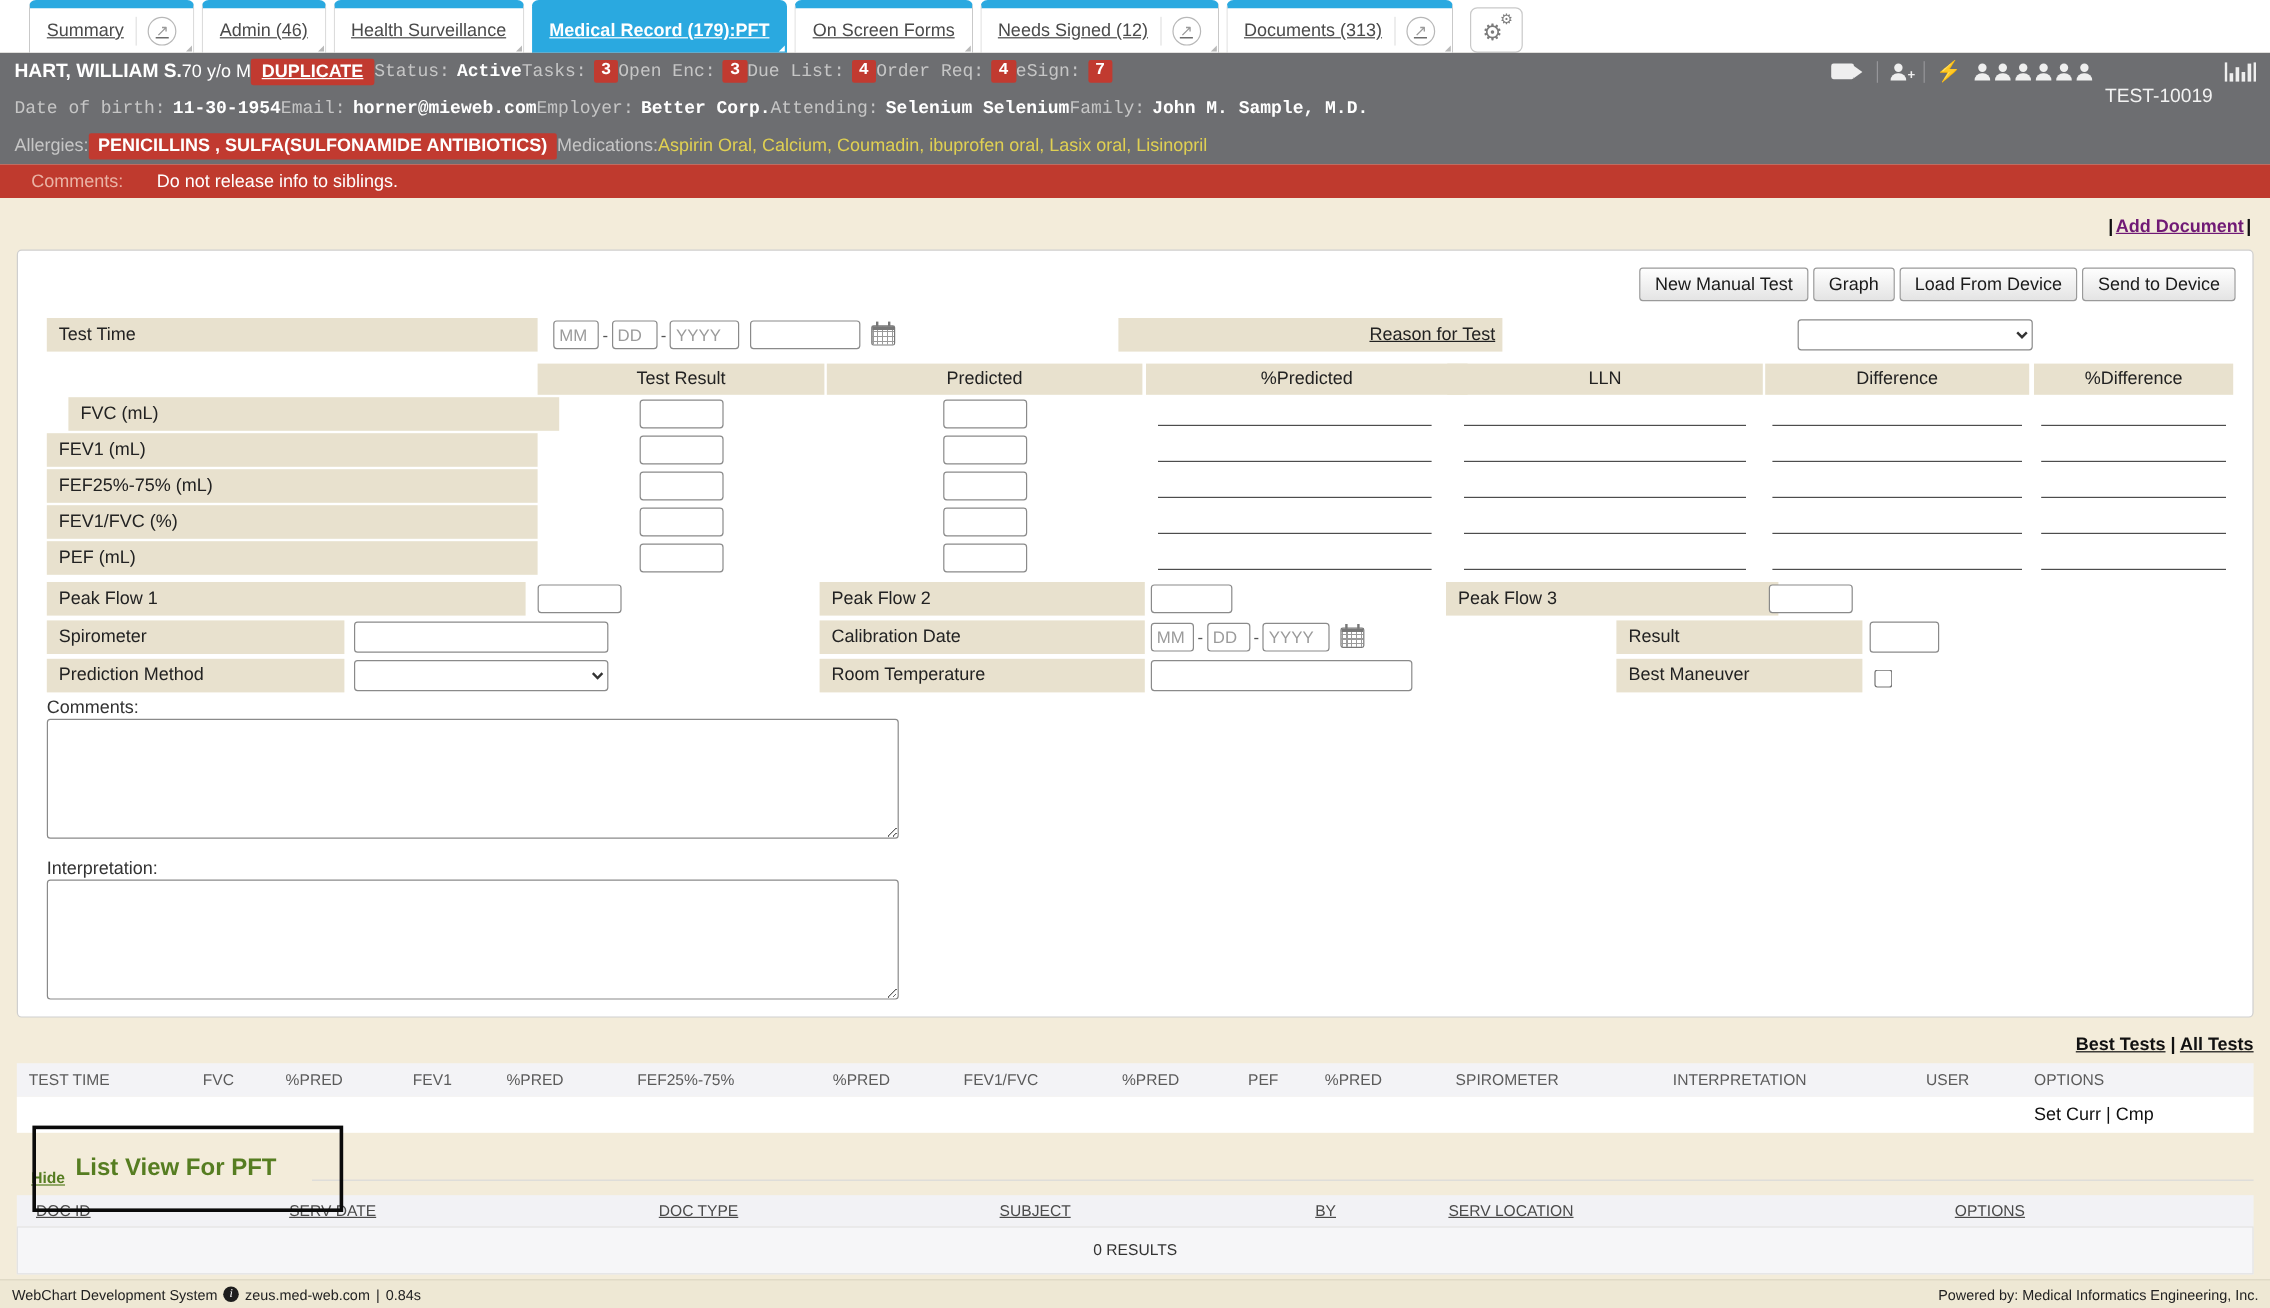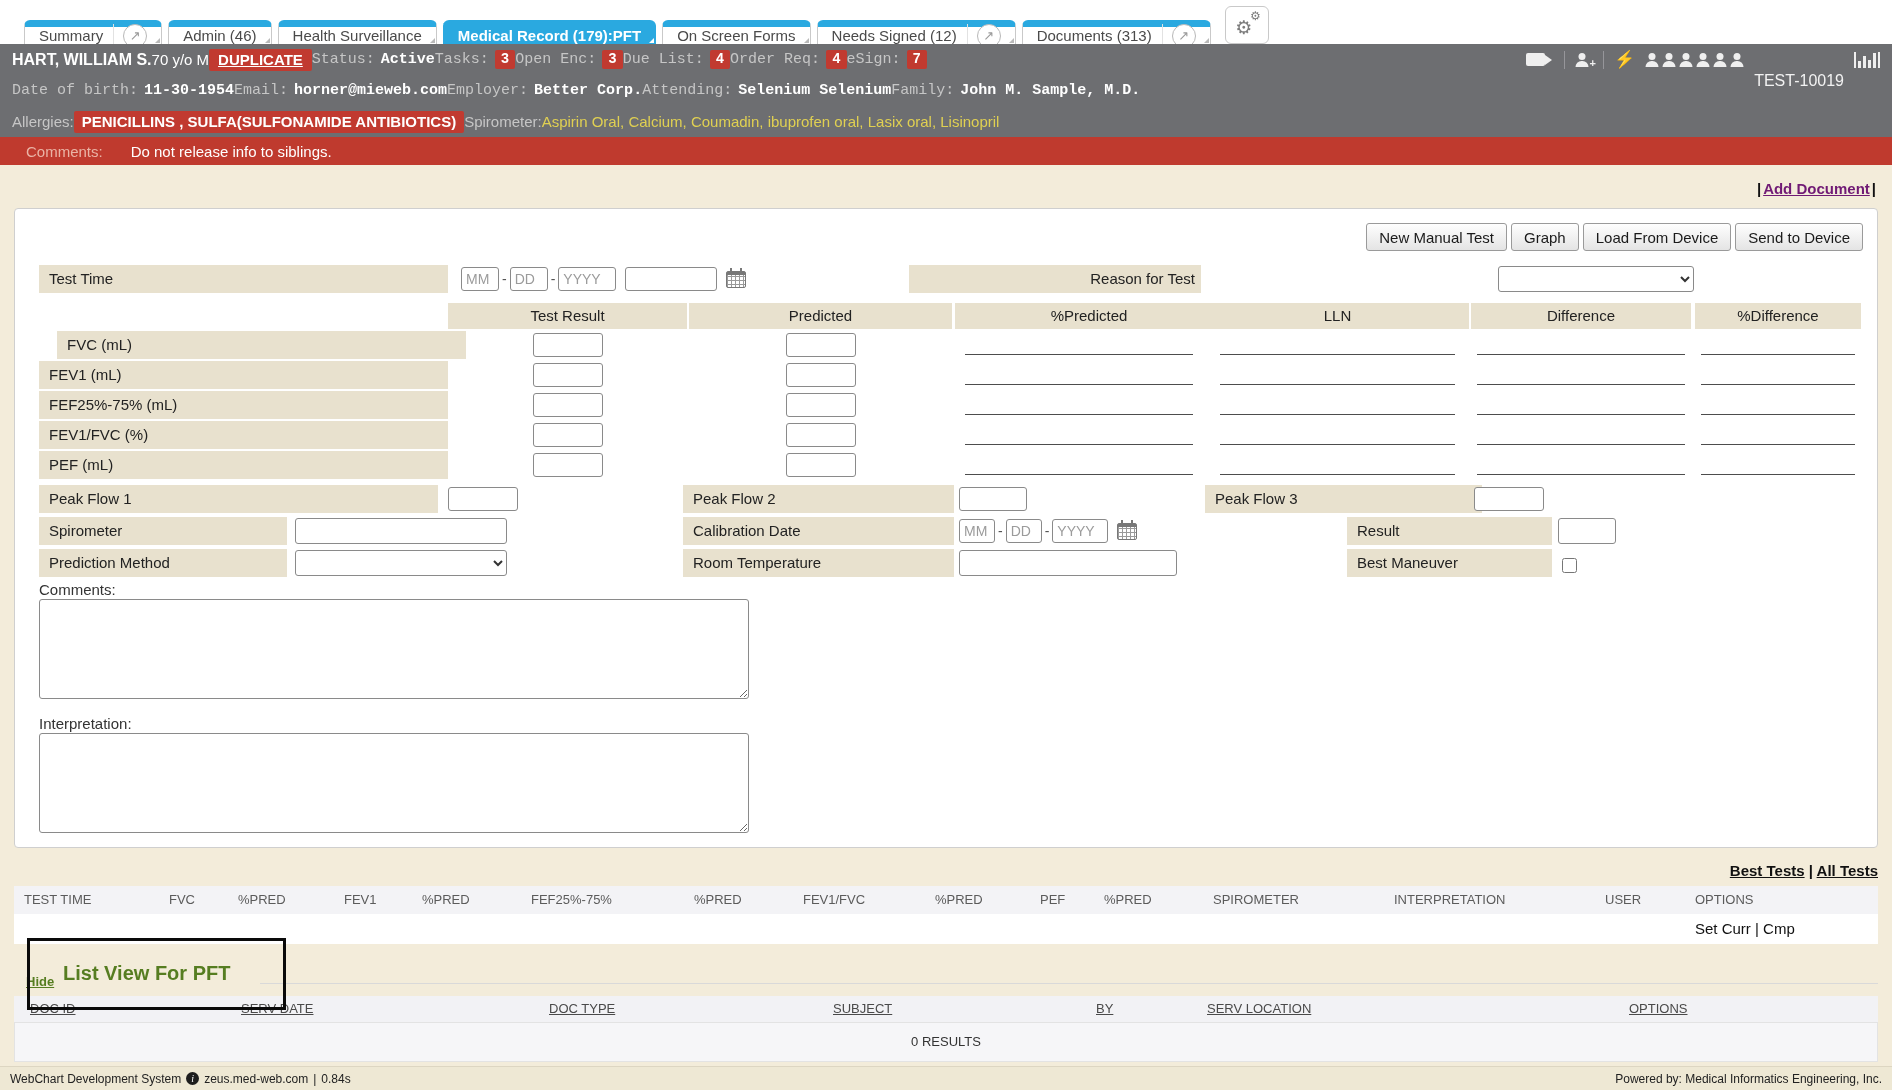--- a/index.html
+++ b/index.html
@@ -1,23 +1,23 @@
 <!DOCTYPE html>
 <html><head>
 <meta charset="utf-8">
 <style>
   html,body{margin:0;padding:0;background:#d8d8d8;}
   #screen{position:relative;width:1892px;height:1090px;background:#f3ecda;overflow:hidden;
     font-family:"Liberation Sans",sans-serif;-webkit-font-smoothing:antialiased;}
   
   .tabbar{position:absolute;top:0;left:0;right:0;height:44px;background:#fff;display:flex;
     align-items:flex-end;padding-left:24px;gap:6px;box-sizing:border-box;}
-  .tab{height:24px;border-radius:6px 6px 0 0;background:#fff;border:1px solid #c9c9c9;border-bottom:none;
+  .tab{height:44px;border-radius:6px 6px 0 0;background:#fff;border:1px solid #c9c9c9;border-bottom:none;
     border-top:7px solid #2aa9e0;display:flex;align-items:center;padding:0 14px;font-size:15px;color:#4a4a4a;
-    position:relative;box-sizing:border-box;white-space:nowrap;}
+    position:relative;box-sizing:border-box;white-space:nowrap;text-decoration:underline;}
   .tab::after{content:"";position:absolute;right:1px;bottom:1px;border-left:5px solid transparent;
     border-bottom:5px solid #b9b9b9;}
   .tab.active{background:#2aa9e0;border-color:#2aa9e0;color:#fff;font-weight:bold;}
   .tab.active::after{border-bottom-color:#fff;}
   .tabdiv{width:1px;height:24px;background:#e2e2e2;margin-left:10px;}
   .popout{width:22px;height:22px;border-radius:50%;border:1px solid #b8b8b8;color:#9a9a9a;display:flex;
     align-items:center;justify-content:center;font-size:13px;margin-left:9px;font-weight:normal;background:#fff;}
   .gearbtn{height:36px;width:42px;border-radius:6px;border:1px solid #c9c9c9;background:#fff;margin-left:8px;
     position:relative;display:flex;align-items:center;justify-content:center;}
   .gear-big{font-size:19px;color:#7c7c7c;line-height:1;margin-top:4px;margin-right:6px;}
@@ -218,21 +218,21 @@
         <span class="bval">Selenium Selenium</span>
         </span>
       <span class="pair">
           <span class="blab">Family:</span>
         <span class="bval">John M. Sample, M.D.</span>
         </span>
     </div>
     <div class="brow">
       <span class="blab">Allergies:</span>
       <span class="badge allergy-badge">PENICILLINS , SULFA(SULFONAMIDE ANTIBIOTICS)</span>
-      <span class="blab">Spirometer:</span>
+      <span class="blab">Medications:</span>
       <span class="meds">
         <span class="med">Aspirin Oral</span><span class="med">Calcium</span><span class="med">Coumadin</span><span class="med">ibuprofen oral</span><span class="med">Lasix oral</span><span class="med">Lisinopril</span>
       </span>
     </div>
   </div>
 
   <div class="combar">
     <span class="clab">Comments:</span>
     <span>Do not release info to siblings.</span>
   </div>
@@ -252,21 +252,21 @@
     <div class="bc" style="left:24px;top:56px;width:409px;">Test Time</div>
     <div class="dgroup" style="left:446px;top:58px;">
       <input class="inp" style="width: 38px;" placeholder="MM">
       <span>-</span>
       <input class="inp" style="width: 38px;" placeholder="DD">
       <span>-</span>
       <input class="inp" style="width: 58px;" placeholder="YYYY">
       <input class="inp" style="width: 92px; margin-left: 6px;">
       <span class="cal"></span>
     </div>
-    <div class="bc bc-r" style="left:894px;top:56px;width:292px;height:28px;line-height:28px;">Reason for Test</div>
+    <div class="bc bc-r" style="left:917px;top:56px;width:320px;height:28px;line-height:28px;text-decoration:underline;">Reason for Test</div>
     <select class="sel" style="position:absolute;left:1483px;top:57px;width:196px;"></select>
 
     <div class="bc bc-c" style="left:433px;top:94px;width:239px;">Test Result</div>
     <div class="bc bc-c" style="left:674px;top:94px;width:263px;">Predicted</div>
     <div class="bc bc-c" style="left:940px;top:94px;width:268px;">%Predicted</div>
     <div class="bc bc-c" style="left:1191px;top:94px;width:263px;">LLN</div>
     <div class="bc bc-c" style="left:1456px;top:94px;width:220px;">Difference</div>
     <div class="bc bc-c" style="left:1680px;top:94px;width:166px;">%Difference</div>
 
     <div>

